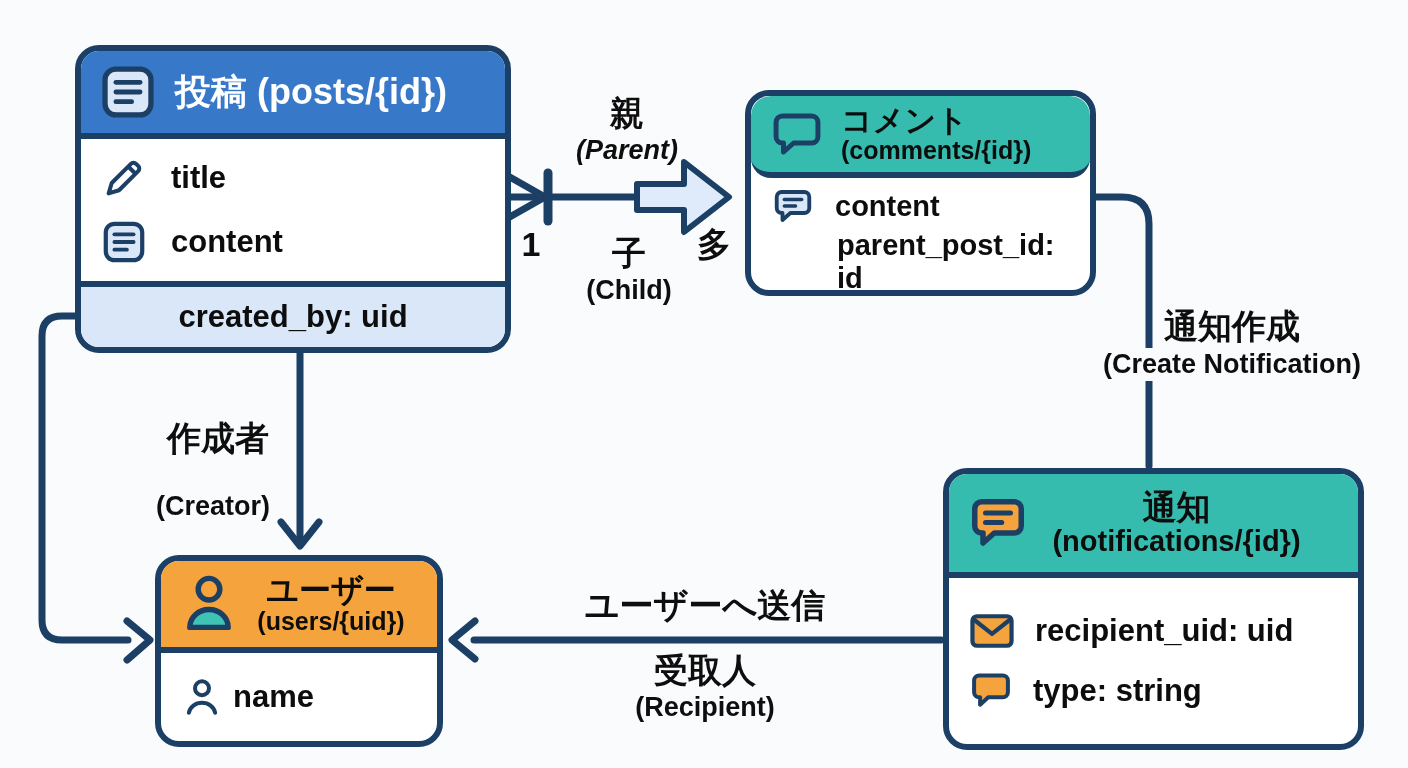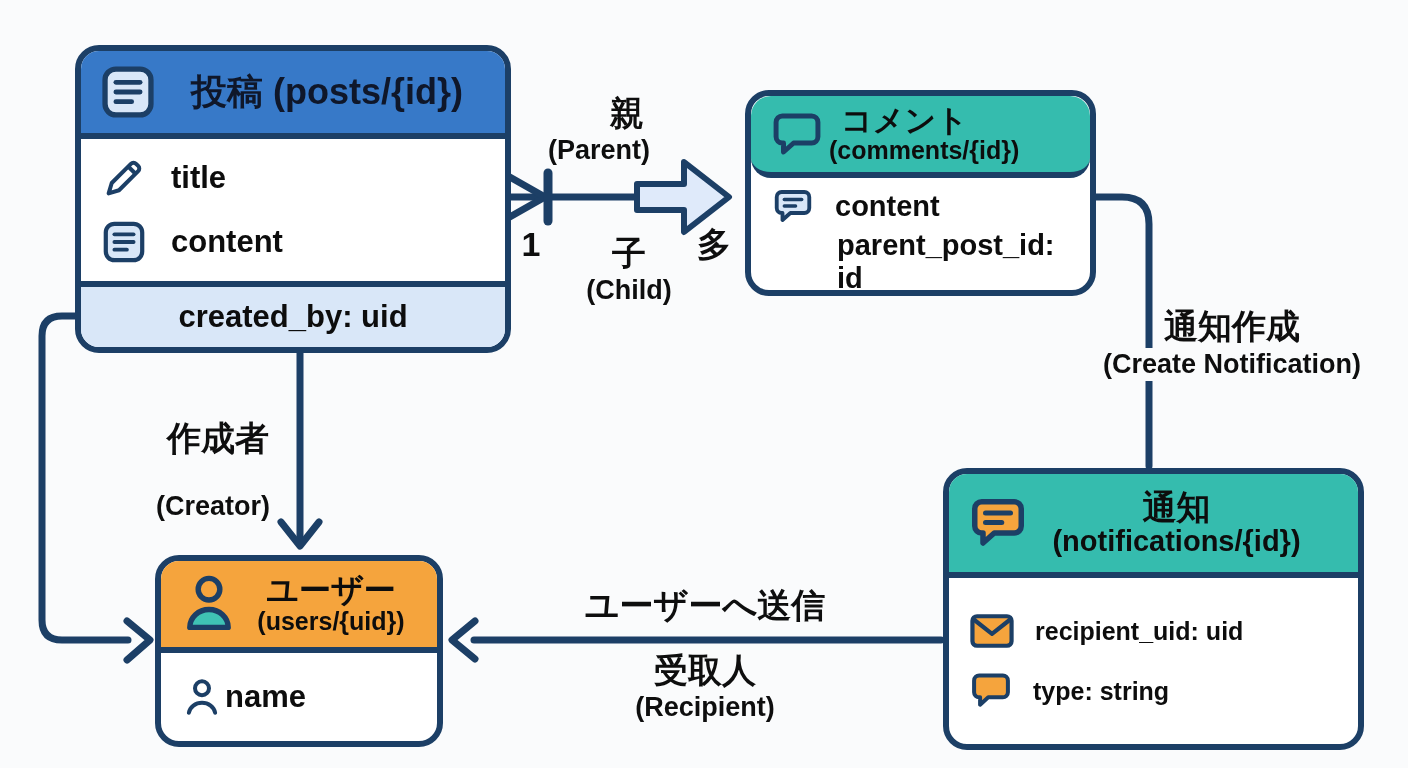--- a/index.html
+++ b/index.html
@@ -48,51 +48,51 @@
     font-weight:700;color:#0e0e0e;
     white-space:nowrap;line-height:1;
   }
   .lbl.jp{font-size:34px;}
   .lbl.en{font-size:27px;}
   .lbl.onwire{background:#fafbfc;padding:3px 8px;}
 
   
   #posts{left:75px;top:45px;width:436px;height:308px;}
   #posts .ent-header{height:88px;background:#3779c8;}
-  #posts .ent-title{color:#0f172a;font-size:36px;margin-left:34px;}
+  #posts .ent-title{color:#ffffff;font-size:36px;margin-left:18px;}
   #posts .field-row{height:64px;}
   #posts .field-label{font-size:31px;margin-left:24px;}
   #posts .key-row{height:66px;font-weight:700;font-size:31px;color:#0d0d0d;}
 
   
   #comments{left:745px;top:90px;width:351px;height:206px;}
   #comments .ent-header{height:84px;background:#35bcae;border-radius:20px;}
   #comments .ent-title{color:#0d0d0d;font-size:31px;margin-left:16px;}
-  #comments .ent-sub{color:#0d0d0d;font-size:25px;margin-left:4px;}
+  #comments .ent-sub{color:#0d0d0d;font-size:25px;margin-left:16px;}
   #comments .field-row{height:56px;}
   #comments .field-label{font-size:29px;margin-left:20px;}
   #comments .indent{margin-left:66px;}
 
   
   #users{left:155px;top:555px;width:288px;height:192px;}
   #users .ent-header{height:92px;background:#f5a43d;}
   #users .ttl-col{align-items:center;flex:1;}
   #users .ent-title{color:#0d0d0d;font-size:32px;}
   #users .ent-sub{color:#0d0d0d;font-size:25px;}
   #users .field-row{height:100%;}
-  #users .field-label{font-size:31px;margin-left:2px;}
+  #users .field-label{font-size:31px;margin-left:10px;}
 
   
   #notifications{left:943px;top:468px;width:421px;height:282px;}
   #notifications .ent-header{height:104px;background:#35bcae;}
   #notifications .ttl-col{align-items:center;flex:1;padding-right:20px;}
   #notifications .ent-title{color:#0d0d0d;font-size:34px;}
   #notifications .ent-sub{color:#0d0d0d;font-size:29px;}
   #notifications .field-row{height:60px;}
-  #notifications .field-label{font-size:25px;margin-left:20px;}
+  #notifications .field-label{font-size:31px;margin-left:20px;}
 </style>
 </head>
 <body>
 
 <div id="canvas">
 
   <svg id="wires" width="1408" height="768" viewBox="0 0 1408 768">
     <g stroke="#1c3f66" stroke-width="7" fill="none" stroke-linecap="round" stroke-linejoin="round">
 
       <g>
@@ -253,21 +253,21 @@
           <svg width="44" height="40" viewBox="0 0 24 22">
             <path d="M5.5 2.5 H18.5 A2.8 2.8 0 0 1 21.3 5.3 V11.7 A2.8 2.8 0 0 1 18.5 14.5 H10.5 L6 18.5 V14.5 H5.5 A2.8 2.8 0 0 1 2.7 11.7 V5.3 A2.8 2.8 0 0 1 5.5 2.5 Z" fill="#f5a43d" stroke="#1c3f66" stroke-width="2.2" stroke-linejoin="round"></path>
           </svg>
         </span>
         <span class="field-label">type: string</span>
       </div>
     </div>
   </div>
 
   <div class="lbl jp" style="left:627px;top:96px;">親</div>
-  <div class="lbl en" style="left:599px;top:137px;">(Parent)</div>
+  <div class="lbl en" style="left:627px;top:137px;font-style:italic;">(Parent)</div>
   <div class="lbl jp" style="left:531px;top:227px;">1</div>
   <div class="lbl jp" style="left:629px;top:236px;">子</div>
   <div class="lbl en" style="left:629px;top:277px;">(Child)</div>
   <div class="lbl jp" style="left:714px;top:227px;">多</div>
 
   <div class="lbl jp" style="left:218px;top:421px;">作成者</div>
   <div class="lbl en" style="left:213px;top:462px;margin-top:31px;">(Creator)</div>
 
   <div class="lbl jp onwire" style="left:1232px;top:306px;">通知作成</div>
   <div class="lbl en onwire" style="left:1232px;top:348px;">(Create Notification)</div>

